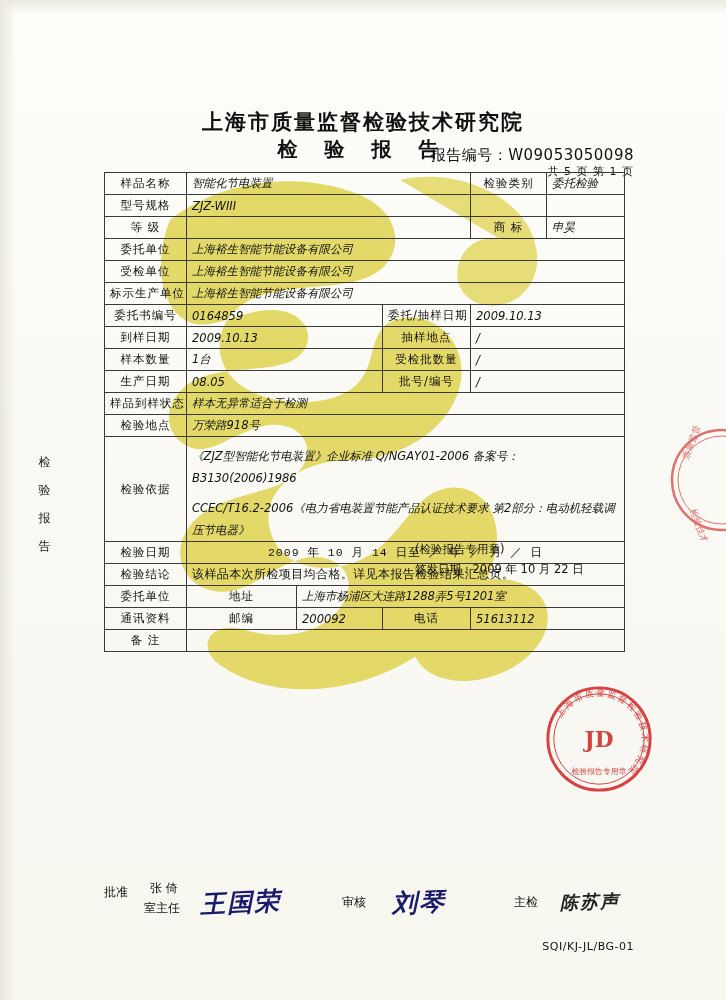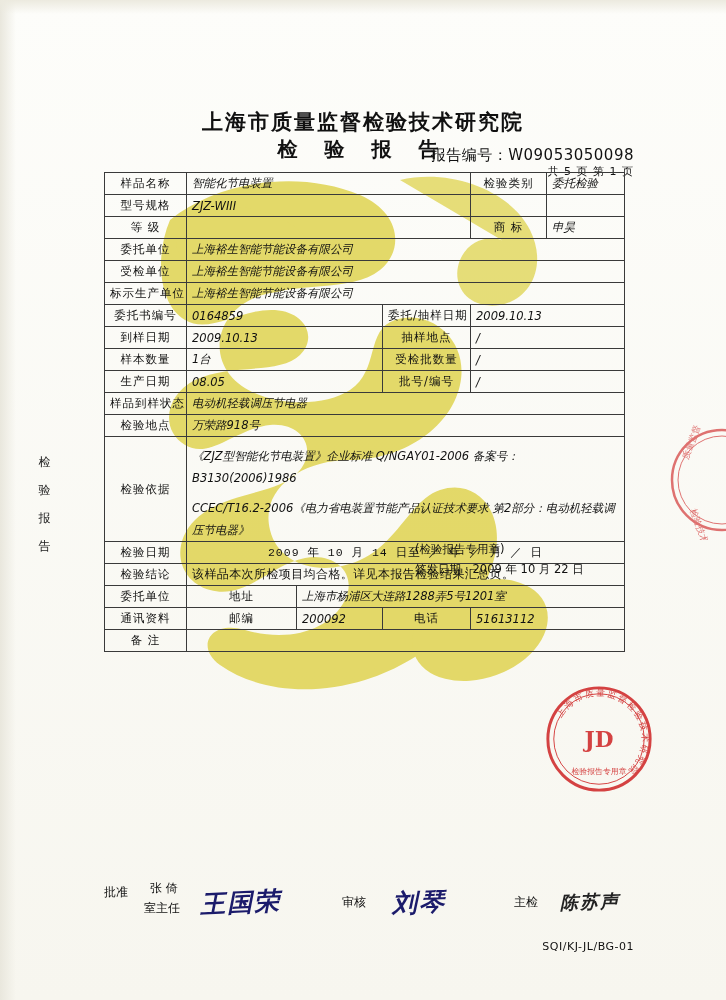--- a/index.html
+++ b/index.html
@@ -321,21 +321,21 @@
         <td class="val" colspan="2">/</td>
       </tr>
       <tr>
         <td class="lbl">生产日期</td>
         <td class="val" colspan="2">08.05</td>
         <td class="lbl">批号/编号</td>
         <td class="val" colspan="2">/</td>
       </tr>
       <tr>
         <td class="lbl">样品到样状态</td>
-        <td class="val" colspan="5">电动机轻载调压节电器</td>
+        <td class="val" colspan="5">样本无异常适合于检测</td>
       </tr>
       <tr>
         <td class="lbl">检验地点</td>
         <td class="val" colspan="5">万荣路918号</td>
       </tr>
       <tr>
         <td class="lbl basis-cell">检验依据</td>
         <td class="val basis-cell" colspan="5">
           <span class="basis-line">《ZJZ型智能化节电装置》企业标准 Q/NGAY01-2006  备案号：B3130(2006)1986</span>
           <span class="basis-line indent">CCEC/T16.2-2006《电力省电装置节能产品认证技术要求 第2部分：电动机轻载调压节电器》</span>

